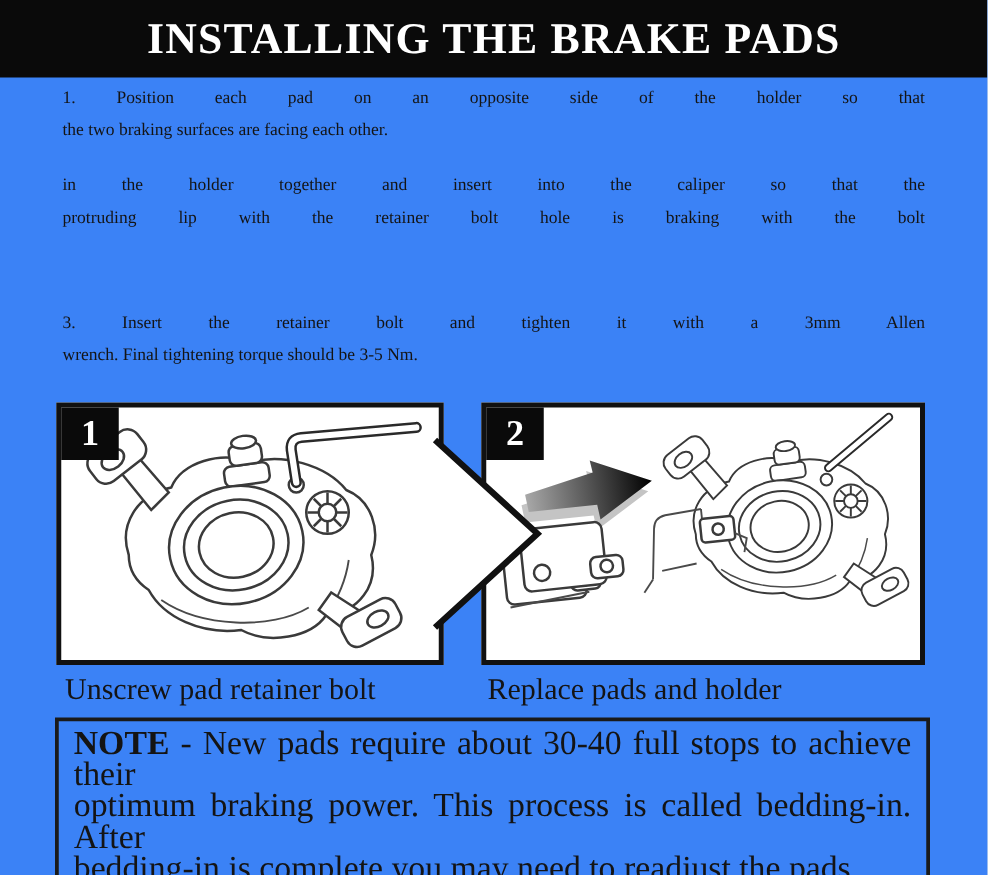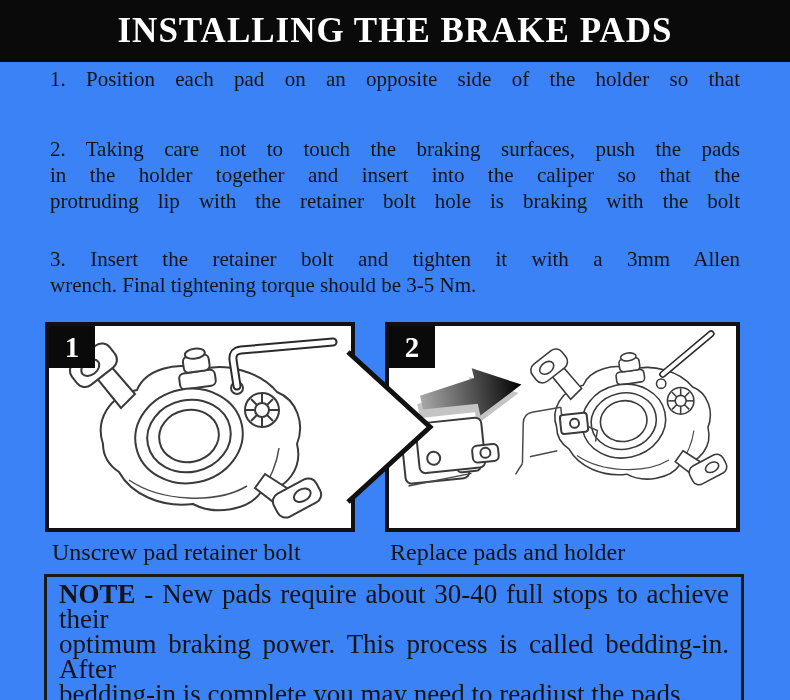--- a/index.html
+++ b/index.html
@@ -3,21 +3,21 @@
 <meta charset="utf-8">
 <style>
   html,body{margin:0;padding:0;background:#e9e9e9;}
   #screen{position:relative;width:790px;height:700px;background:#3b82f6;overflow:hidden;
           font-family:Liberation Serif, serif;color:#141414;}
   
   .header{position:absolute;left:0;top:0;width:790px;height:62px;background:#0a0a0a;
           display:flex;align-items:center;justify-content:center;}
   .header .title{color:#ffffff;font-weight:700;font-size:35px;letter-spacing:1px;white-space:nowrap;}
   
-  .step{position:absolute;left:50px;width:690px;font-size:21px;line-height:26px;}
+  .step{position:absolute;left:50px;width:690px;font-size:14px;line-height:26px;}
   #step1{top:66px;}
   #step2{top:136px;}
   #step3{top:246px;}
   .jline{text-align:justify;text-align-last:justify;white-space:normal;}
   .jline.last{text-align-last:left;}
   
   .panel{position:absolute;top:322px;height:210px;border:4px solid #111;background:#fff;box-sizing:border-box;}
   #panel1{left:45px;width:310px;}
   #panel2{left:385px;width:355px;}
   .panel svg{display:block;width:100%;height:100%;}
@@ -43,23 +43,23 @@
 <body>
 
 <div id="screen">
 
   <div class="header">
     <span class="title">INSTALLING THE BRAKE PADS</span>
   </div>
 
   <div class="step" id="step1">
       <div class="jline">1. Position each pad on an opposite side of the holder so that</div>
+      <div class="jline last">the two braking surfaces are facing each other.</div>
     </div>
   <div class="step" id="step2">
-      <div class="jline">2. Taking care not to touch the braking surfaces, push the pads</div>
       <div class="jline">in the holder together and insert into the caliper so that the</div>
       <div class="jline">protruding lip with the retainer bolt hole is braking with the bolt</div>
     </div>
   <div class="step" id="step3">
       <div class="jline">3. Insert the retainer bolt and tighten it with a 3mm Allen</div>
       <div class="jline last">wrench. Final tightening torque should be 3-5 Nm.</div>
     </div>
 
   <div class="panel" id="panel1">
     <svg viewBox="0 0 302 202">

